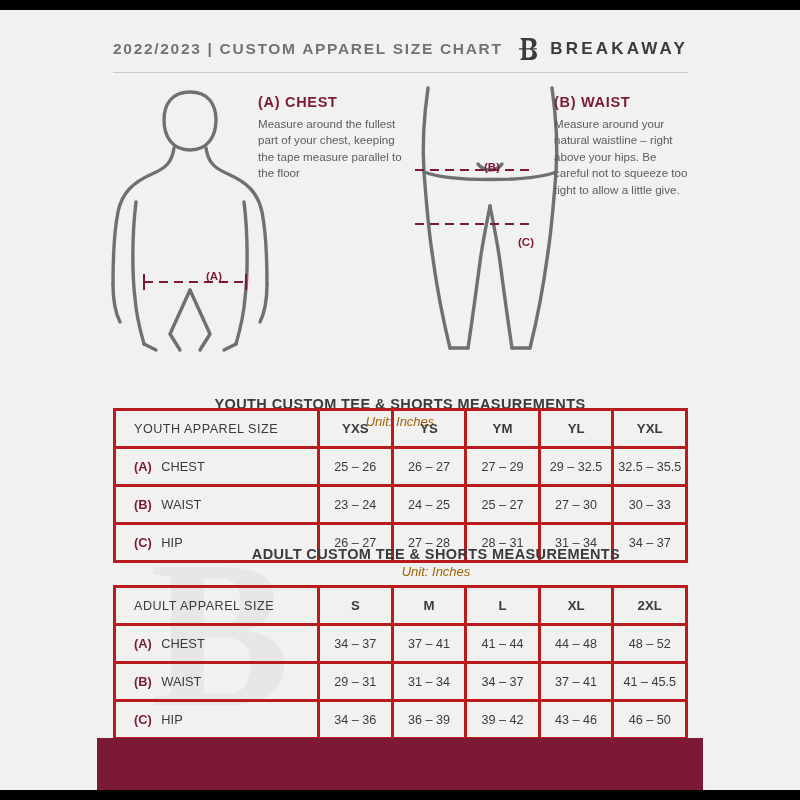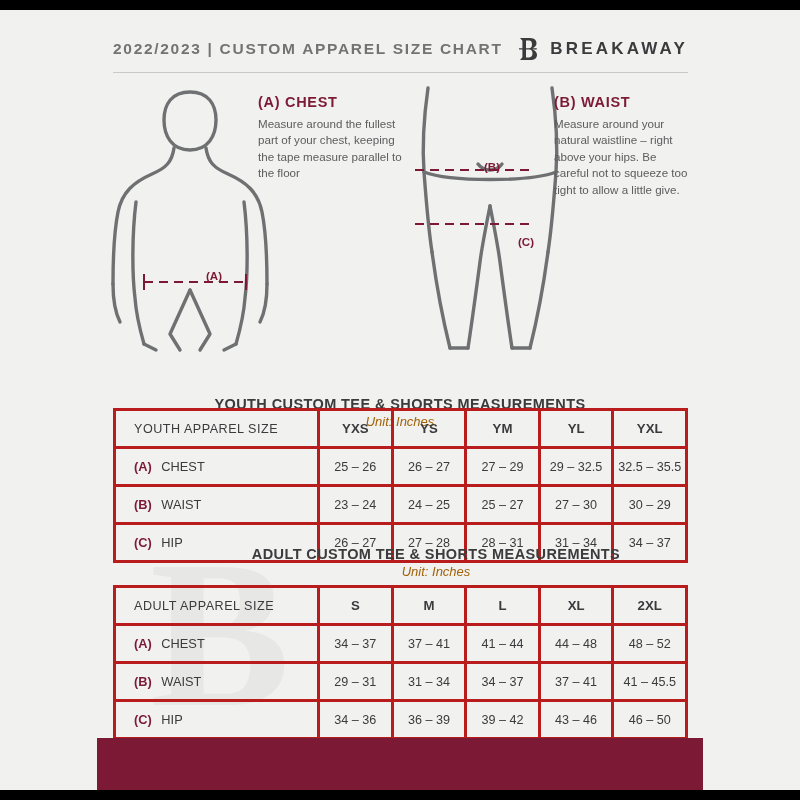--- a/index.html
+++ b/index.html
@@ -310,21 +310,21 @@
         </tr>
         <tr>
           <td class="row-head">
             <span class="tag" style="margin-right: 6px;">(B)</span>
             <span class="rowlabel">WAIST</span>
           </td>
           <td>23 – 24</td>
           <td>24 – 25</td>
           <td>25 – 27</td>
           <td>27 – 30</td>
-          <td>30 – 29</td>
+          <td>30 – 33</td>
         </tr>
         <tr>
           <td class="row-head">
             <span class="tag" style="margin-right: 6px;">(C)</span>
             <span class="rowlabel">HIP</span>
           </td>
           <td>26 – 27</td>
           <td>27 – 28</td>
           <td>28 – 31</td>
           <td>31 – 34</td>

